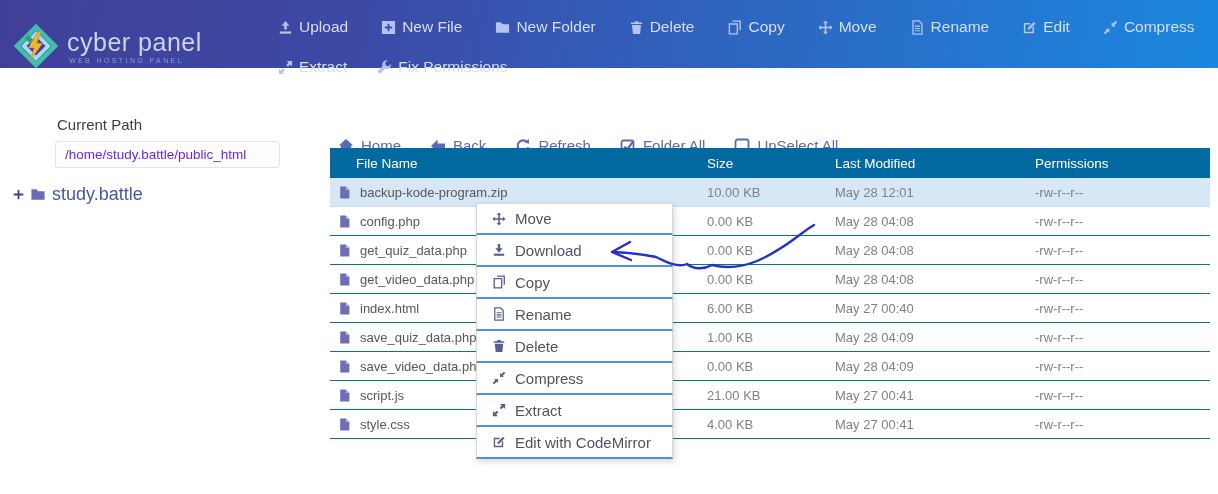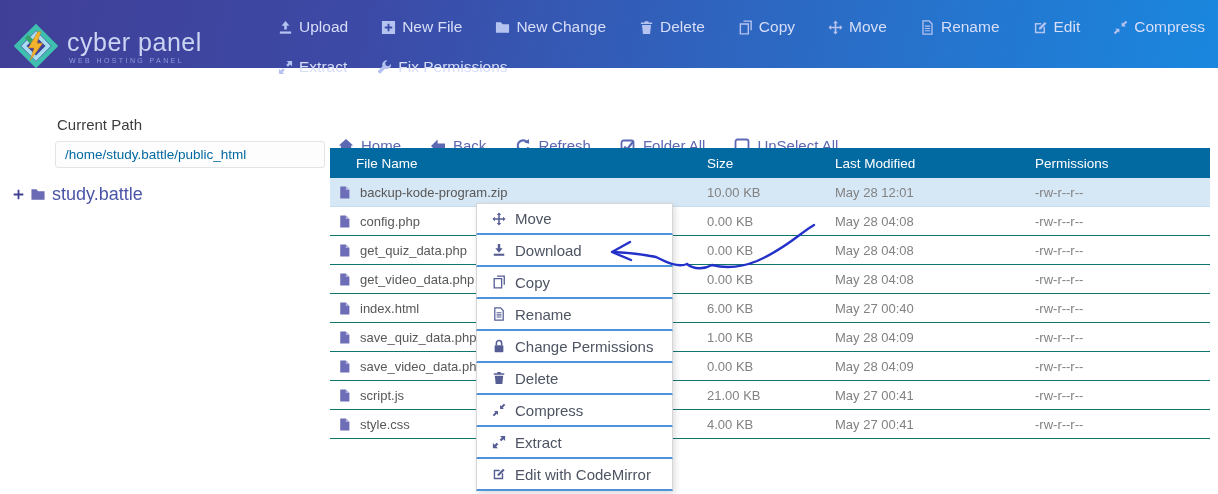--- a/index.html
+++ b/index.html
@@ -26,23 +26,23 @@
 
   .tbar-row { position:absolute; display:flex; align-items:center; gap:33px; }
   .tbar-row0 { left:278px; top:18px; }
   .tbar-row1 { left:278px; top:58px; gap:30px; }
   .tbar-item { display:flex; align-items:center; gap:6px; color:#d8def8; font-size:15.5px; cursor:pointer; white-space:nowrap; }
   .tbar-item .icon { width:15px; height:15px; color:#b5c3f0; }
 
   
   .current-path-label { position:absolute; left:57px; top:116px; font-size:15px; color:#3d3d3d; }
   .path-input {
-    position:absolute; left:55px; top:141px; width:270px; height:27px;
+    position:absolute; left:55px; top:141px; width:225px; height:27px;
     border:1px solid #e4e4e8; border-radius:3px; background:#fdfdfd;
-    font-family:"Liberation Sans",sans-serif; font-size:13.5px; color:#0369a1; padding:0 9px; outline:none;
+    font-family:"Liberation Sans",sans-serif; font-size:13.5px; color:#6d28d9; padding:0 9px; outline:none;
   }
   .tree-item { position:absolute; left:13px; top:184px; display:flex; align-items:center; gap:6px; cursor:pointer; }
   .tree-item .plus { width:11px; height:11px; color:#3f3f8f; }
   .tree-item .fold { width:16px; height:15px; color:#6a6ab5; }
   .tree-label { font-size:18px; color:#4a55a8; }
 
   
   .actionbar { position:absolute; left:338px; top:113px; display:flex; align-items:center; gap:29px; }
   .action-item { display:flex; align-items:center; gap:7px; color:#5c68b2; font-size:15px; cursor:pointer; white-space:nowrap;margin-top:24px; }
   .action-item .icon { width:16px; height:16px; }
@@ -105,21 +105,21 @@
         <div class="tbar-item">
           <svg viewBox="0 0 16 16" class="icon">
             <path fill="currentColor" fill-rule="evenodd" d="M1 1 H15 V15 H1 Z M7 4 V7 H4 V9 H7 V12 H9 V9 H12 V7 H9 V4 Z"></path>
           </svg>
           <span>New File</span>
         </div>
         <div class="tbar-item">
           <svg viewBox="0 0 16 16" class="icon">
             <path fill="currentColor" d="M1 2.5 H6.2 L8.2 4.5 H15 V13.5 H1 Z"></path>
           </svg>
-          <span>New Change</span>
+          <span>New Folder</span>
         </div>
         <div class="tbar-item">
           <svg viewBox="0 0 16 16" class="icon">
             <path fill="currentColor" d="M6 1.2 H10 V2.6 H14 V4.2 H2 V2.6 H6 Z"></path>
             <path fill="currentColor" d="M3.2 5.4 H12.8 L11.8 14.8 H4.2 Z"></path>
           </svg>
           <span>Delete</span>
         </div>
         <div class="tbar-item">
           <svg viewBox="0 0 16 16" class="icon">
@@ -363,27 +363,20 @@
     </div>
     <div class="ctx-item">
       <svg viewBox="0 0 16 16" class="icon">
         <path fill="none" stroke="currentColor" stroke-width="1.4" d="M3.2 1 H9.8 L12.8 4 V15 H3.2 Z"></path>
         <path fill="none" stroke="currentColor" stroke-width="1.2" d="M5.2 6.5 H10.8 M5.2 9 H10.8 M5.2 11.5 H10.8"></path>
       </svg>
       <span>Rename</span>
     </div>
     <div class="ctx-item">
       <svg viewBox="0 0 16 16" class="icon">
-        <path fill="none" stroke="currentColor" stroke-width="1.8" d="M5 7 V4.8 A3 3 0 0 1 11 4.8 V7"></path>
-        <rect x="3" y="7" width="10" height="8" rx="1" fill="currentColor"></rect>
-      </svg>
-      <span>Change Permissions</span>
-    </div>
-    <div class="ctx-item">
-      <svg viewBox="0 0 16 16" class="icon">
         <path fill="currentColor" d="M6 1.2 H10 V2.6 H14 V4.2 H2 V2.6 H6 Z"></path>
         <path fill="currentColor" d="M3.2 5.4 H12.8 L11.8 14.8 H4.2 Z"></path>
       </svg>
       <span>Delete</span>
     </div>
     <div class="ctx-item">
       <svg viewBox="0 0 16 16" class="icon">
         <path fill="currentColor" d="M15.2 2.4 L13.6 .8 L10.6 3.8 L9.2 2.4 V6.8 H13.6 L12.2 5.4 Z"></path>
         <path fill="currentColor" d="M.8 13.6 L2.4 15.2 L5.4 12.2 L6.8 13.6 V9.2 H2.4 L3.8 10.6 Z"></path>
       </svg>

